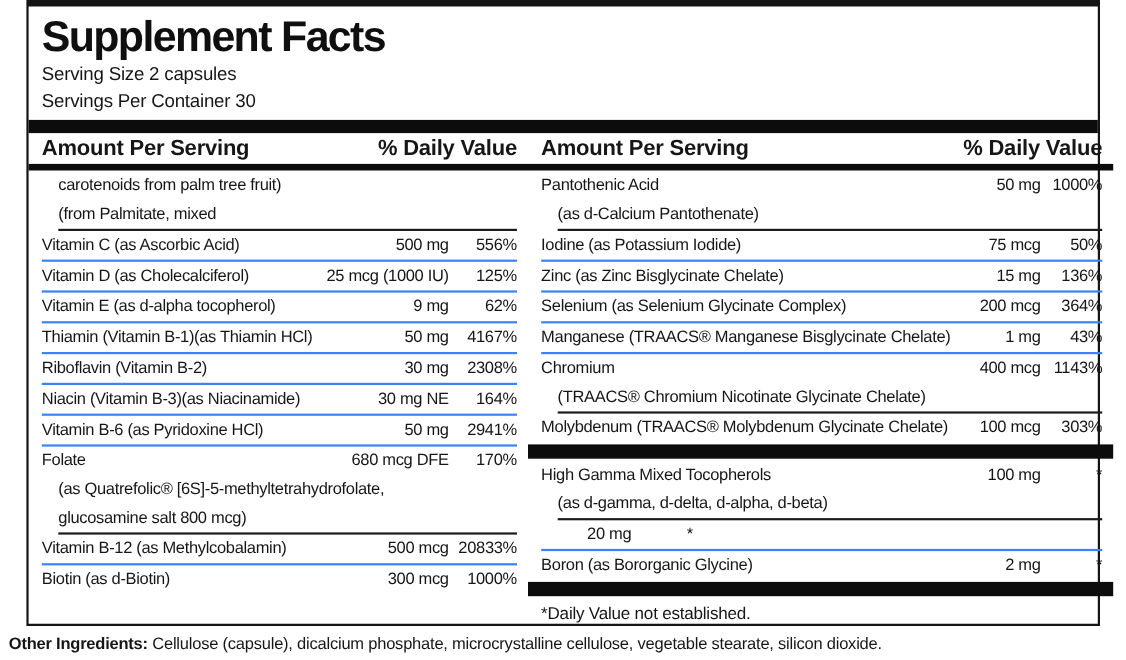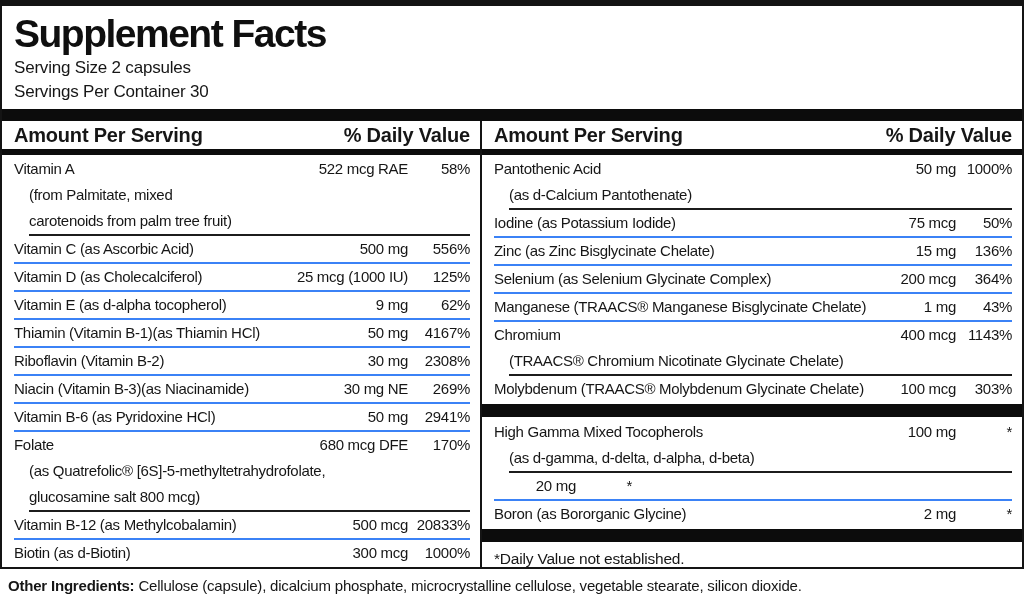--- a/index.html
+++ b/index.html
@@ -3,21 +3,21 @@
 <meta charset="utf-8">
 <style>
   * { box-sizing: border-box; }
   html, body { margin: 0; padding: 0; }
   body {
     width: 1024px; height: 600px; background: #ffffff;
     font-family: "Liberation Sans", "DejaVu Sans", sans-serif;
     color: #161616; overflow: hidden;
   }
   .panel {
-    margin: 0 0; height: 569px; background: #fff;
+    margin: 0 24px; height: 569px; background: #fff;
     border: 2px solid #141414; border-top-width: 6px;
     display: flex; flex-direction: column;
   }
   .panel-header { padding: 6px 12px 2px 12px; }
   .title {
     margin: 0; font-size: 39px; font-weight: bold; letter-spacing: -1.5px;
     line-height: 44px; color: #0f0f0f;
   }
   .serving { font-size: 17px; line-height: 24px; letter-spacing: -0.2px; }
   .top-bar { height: 12px; background: #0c0c0c; margin-top: 3px; }
@@ -65,27 +65,22 @@
 
     <div class="col col-left">
       <div class="col-head">
         <span>Amount Per Serving</span>
         <span>% Daily Value</span>
       </div>
       <div class="head-bar"></div>
       <div class="rows">
 
         <div class="row has-sub">
-          <div class="line">
-            <span class="nm">Vitamin A</span>
-            <span class="amt">522 mcg RAE</span>
-            <span class="dv">58%</span>
-          </div>
+          <div class="sub">carotenoids from palm tree fruit)</div>
           <div class="sub">(from Palmitate, mixed</div>
-          <div class="sub">carotenoids from palm tree fruit)</div>
         </div>
 
         <div class="row">
           <div class="line">
             <span class="nm">Vitamin C (as Ascorbic Acid)</span>
             <span class="amt">500 mg</span>
             <span class="dv">556%</span>
           </div>
         </div>
 
@@ -118,21 +113,21 @@
             <span class="nm">Riboflavin (Vitamin B-2)</span>
             <span class="amt">30 mg</span>
             <span class="dv">2308%</span>
           </div>
         </div>
 
         <div class="row">
           <div class="line">
             <span class="nm">Niacin (Vitamin B-3)(as Niacinamide)</span>
             <span class="amt">30 mg NE</span>
-            <span class="dv">269%</span>
+            <span class="dv">164%</span>
           </div>
         </div>
 
         <div class="row">
           <div class="line">
             <span class="nm">Vitamin B-6 (as Pyridoxine HCl)</span>
             <span class="amt">50 mg</span>
             <span class="dv">2941%</span>
           </div>
         </div>

